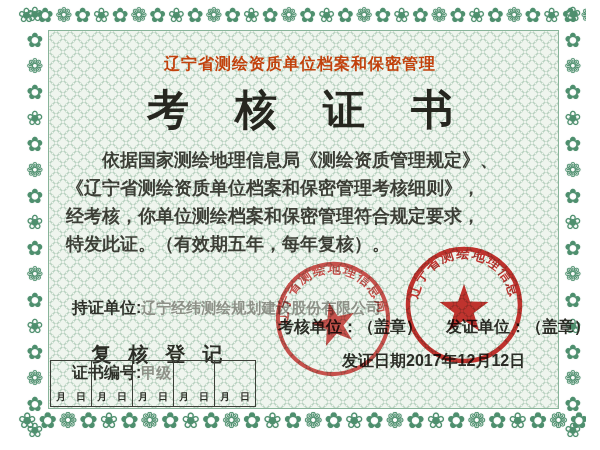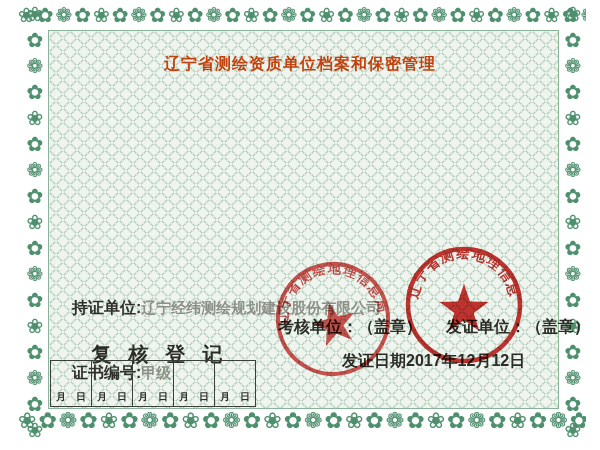--- a/index.html
+++ b/index.html
@@ -84,21 +84,28 @@
 
   <div class="ornament orn-top">❀✿❁✿❀✿❁✿❀✿❁✿❀✿❁✿❀✿❁✿❀✿❁✿❀✿❁✿❀✿❁✿❀✿❁✿❀✿❁✿❀✿❁✿❀✿❁✿❀✿❁✿❀✿❁✿❀✿❁✿❀✿❁✿❀✿❁✿❀✿❁✿❀✿❁✿❀✿❁✿❀✿❁✿❀✿❁✿❀✿❁✿❀✿❁✿❀✿❁✿❀✿❁✿❀✿❁✿❀✿❁✿❀✿❁✿❀✿❁✿❀✿❁✿❀✿❁✿❀✿❁✿❀✿❁✿❀✿❁✿❀✿❁✿❀✿❁✿❀✿❁✿❀✿❁✿❀✿❁✿</div>
   <div class="ornament orn-bottom">❀✿❁✿❀✿❁✿❀✿❁✿❀✿❁✿❀✿❁✿❀✿❁✿❀✿❁✿❀✿❁✿❀✿❁✿❀✿❁✿❀✿❁✿❀✿❁✿❀✿❁✿❀✿❁✿❀✿❁✿❀✿❁✿❀✿❁✿❀✿❁✿❀✿❁✿❀✿❁✿❀✿❁✿❀✿❁✿❀✿❁✿❀✿❁✿❀✿❁✿❀✿❁✿❀✿❁✿❀✿❁✿❀✿❁✿❀✿❁✿❀✿❁✿❀✿❁✿❀✿❁✿❀✿❁✿❀✿❁✿❀✿❁✿❀✿❁✿❀✿❁✿❀✿❁✿❀✿❁✿</div>
   <div class="ornament orn-left">❀✿❁✿❀✿❁✿❀✿❁✿❀✿❁✿❀✿❁✿❀✿❁✿❀✿❁✿❀✿❁✿❀✿❁✿❀✿❁✿❀✿❁✿❀✿❁✿❀✿❁✿❀✿❁✿❀✿❁✿❀✿❁✿❀✿❁✿❀✿❁✿❀✿❁✿❀✿❁✿❀✿❁✿❀✿❁✿❀✿❁✿❀✿❁✿❀✿❁✿❀✿❁✿❀✿❁✿❀✿❁✿❀✿❁✿❀✿❁✿❀✿❁✿❀✿❁✿❀✿❁✿❀✿❁✿❀✿❁✿❀✿❁✿❀✿❁✿❀✿❁✿❀✿❁✿❀✿❁✿</div>
   <div class="ornament orn-right">❀✿❁✿❀✿❁✿❀✿❁✿❀✿❁✿❀✿❁✿❀✿❁✿❀✿❁✿❀✿❁✿❀✿❁✿❀✿❁✿❀✿❁✿❀✿❁✿❀✿❁✿❀✿❁✿❀✿❁✿❀✿❁✿❀✿❁✿❀✿❁✿❀✿❁✿❀✿❁✿❀✿❁✿❀✿❁✿❀✿❁✿❀✿❁✿❀✿❁✿❀✿❁✿❀✿❁✿❀✿❁✿❀✿❁✿❀✿❁✿❀✿❁✿❀✿❁✿❀✿❁✿❀✿❁✿❀✿❁✿❀✿❁✿❀✿❁✿❀✿❁✿❀✿❁✿❀✿❁✿</div>
 
   <div class="inner"></div>
 
   <div class="abs header-line">辽宁省测绘资质单位档案和保密管理</div>
 
+  <div class="abs big-title">考核证书</div>
 
+  <div class="abs body-text">
+    <div class="indent">依据国家测绘地理信息局《测绘资质管理规定》、</div>
+    <div>《辽宁省测绘资质单位档案和保密管理考核细则》，</div>
+    <div>经考核，你单位测绘档案和保密管理符合规定要求，</div>
+    <div>特发此证。（有效期五年，每年复核）。</div>
+  </div>
 
   <div class="abs fields">
     <div class="row">
       <span class="lbl">持证单位:</span><span class="val">辽宁经纬测绘规划建设股份有限公司</span>
     </div>
     <div class="row">
       <span class="lbl">证书编号:</span><span class="val">甲级</span>
     </div>
   </div>
 

